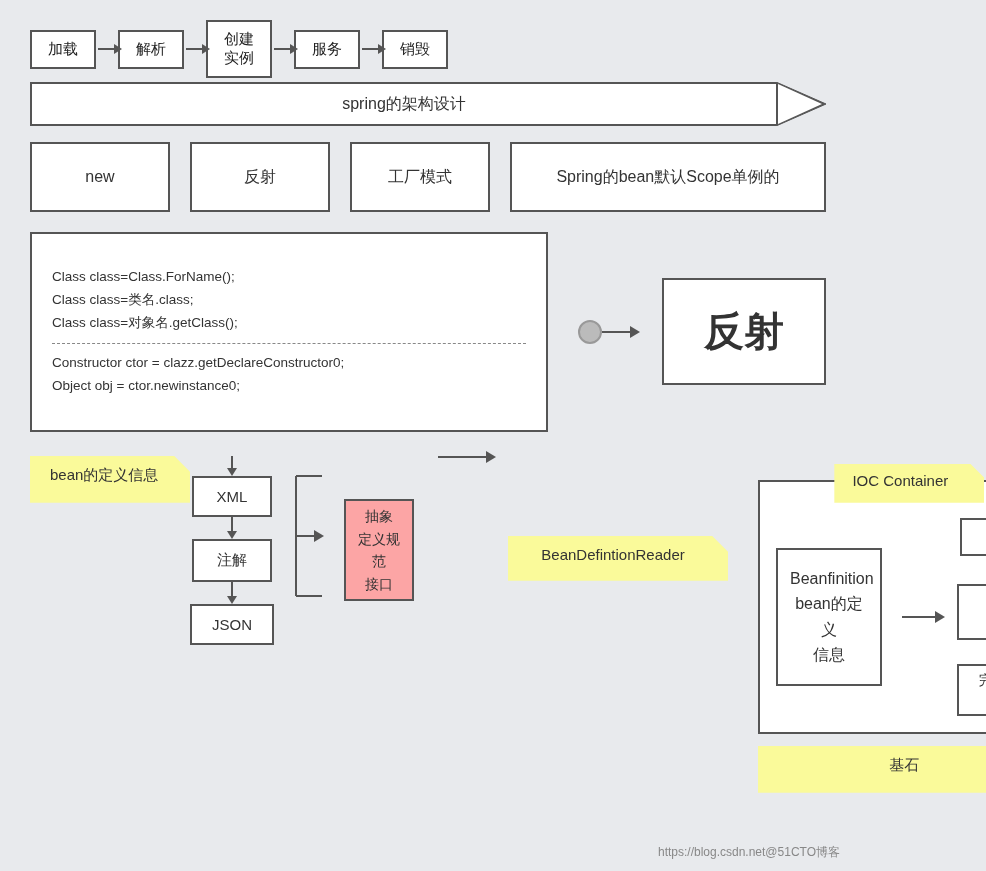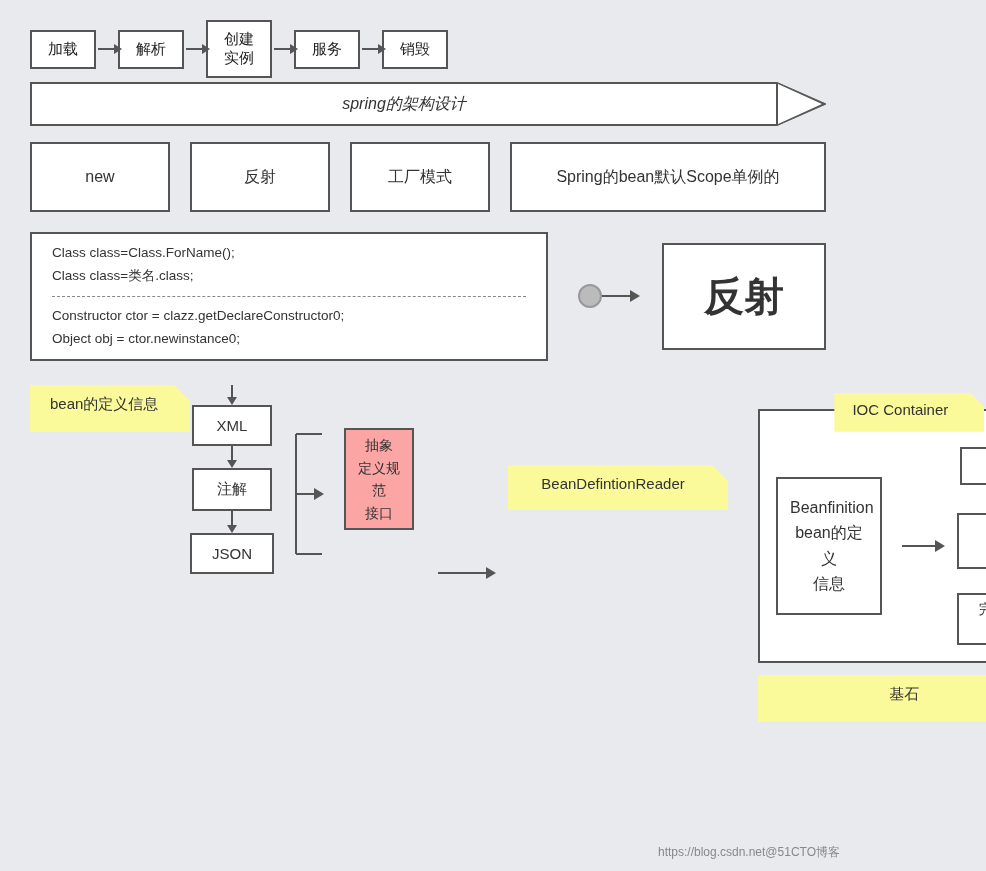--- a/index.html
+++ b/index.html
@@ -90,21 +90,21 @@
     
     .reflection-section {
       display: flex;
       align-items: center;
       gap: 30px;
       margin-bottom: 24px;
     }
     .code-box {
       border: 2px solid #555;
       background: #fff;
-      padding: 8px 20px;
+      padding: 32px 20px;
       font-size: 13.5px;
       color: #333;
       line-height: 1.7;
       flex: 1;
       position: relative;
     }
     .code-box .dashed-line {
       border-top: 1.5px dashed #888;
       margin: 8px 0;
     }
@@ -331,21 +331,21 @@
       align-items: center;
     }
 
     .bean-def-note {
       margin-bottom: 8px;
     }
 
     
     .flow-connector {
       display: flex;
-      align-items: flex-end;
+      align-items: flex-start;
       gap: 20px;
     }
   </style>
 </head>
 <body>
 
 <div class="main-container">
 
   <div class="pipeline-section">
     <div class="pipeline-boxes">
@@ -355,21 +355,21 @@
       <div class="pipeline-arrow-right"></div>
       <div class="pipeline-box" style="white-space:pre-line;text-align:center;">创建<br>实例</div>
       <div class="pipeline-arrow-right"></div>
       <div class="pipeline-box">服务</div>
       <div class="pipeline-arrow-right"></div>
       <div class="pipeline-box">销毁</div>
     </div>
 
     <div class="big-arrow-container">
       <div style="position:relative; height:44px; display:flex; align-items:center;">
-        <div style="flex:1; height:44px; background:#fff; border:2px solid #555; border-right:none; display:flex; align-items:center; justify-content:center;font-style:italic;">
+        <div style="flex:1; height:44px; background:#fff; border:2px solid #555; border-right:none; display:flex; align-items:center; justify-content:center;">
           <span style="font-size:16px; color:#333;">spring的架构设计</span>
         </div>
 
         <svg width="50" height="44" viewBox="0 0 50 44">
           <polygon points="0,0 0,44 50,22" fill="#555" stroke="#555"></polygon>
           <polygon points="2,2 2,42 46,22" fill="#fff" stroke="none"></polygon>
         </svg>
       </div>
     </div>
   </div>
@@ -386,20 +386,21 @@
     </div>
     <div class="creation-box large">
       <span>Spring的bean默认Scope单例的</span>
     </div>
   </div>
 
   <div class="reflection-section">
     <div class="code-box">
       <div>Class class=Class.ForName();</div>
       <div>Class class=类名.class;</div>
+      <div>Class class=对象名.getClass();</div>
       <div class="dashed-line"></div>
       <div>Constructor ctor = clazz.getDeclareConstructor0;</div>
       <div>Object obj = ctor.newinstance0;</div>
     </div>
 
     <div style="display:flex; align-items:center; gap:0; flex-shrink:0;">
       <div style="width:24px; height:24px; border-radius:50%; background:#bbb; border:2px solid #999;"></div>
       <div class="arrow-line" style="width:30px;"></div>
     </div>
 

